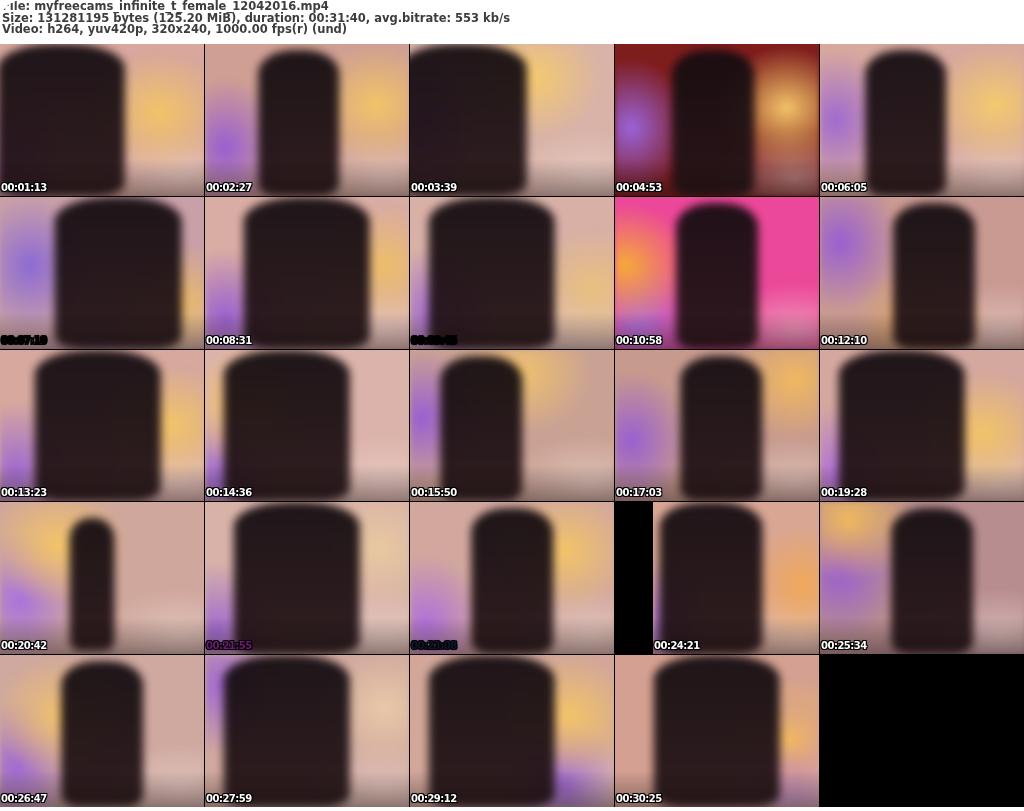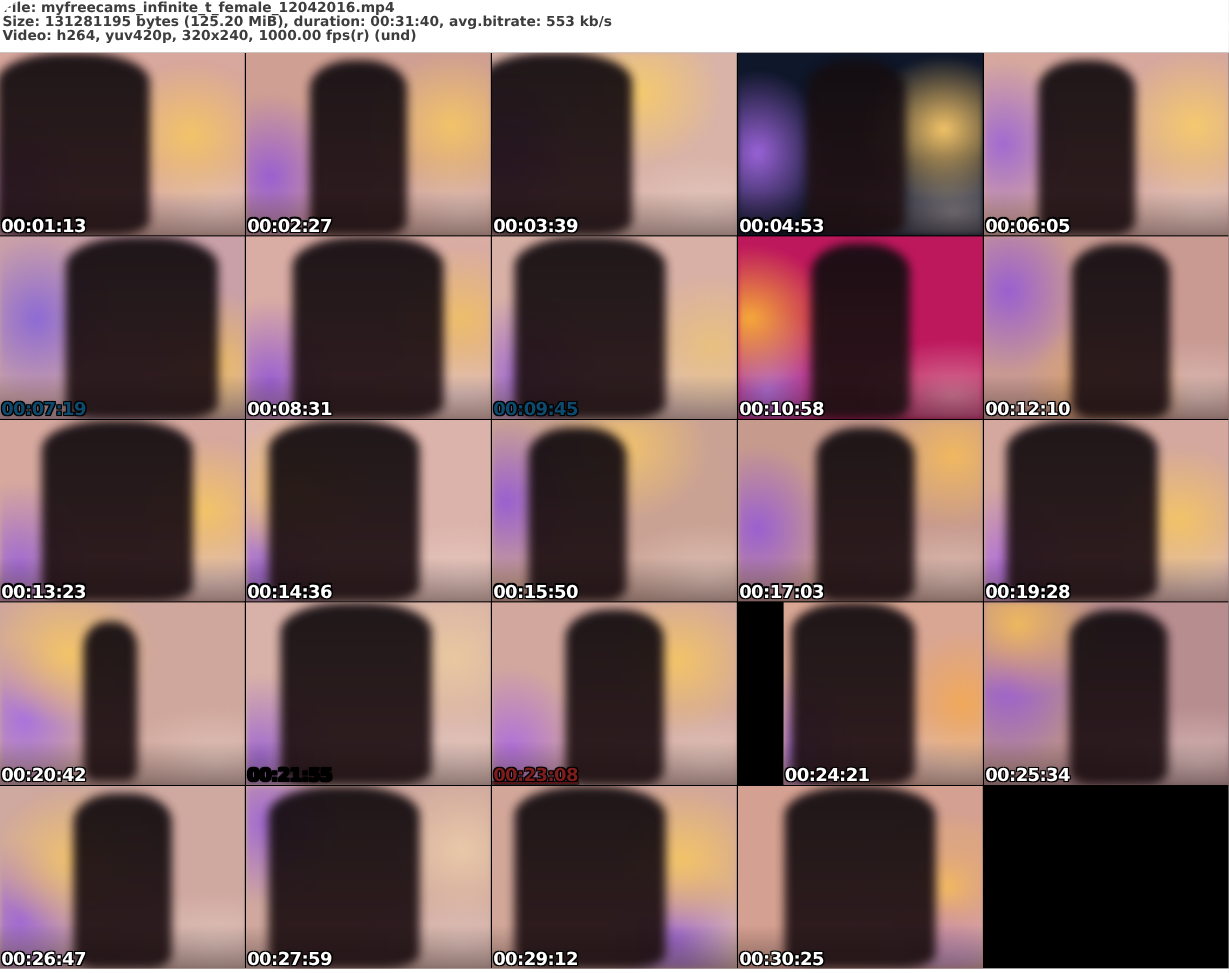--- a/index.html
+++ b/index.html
@@ -56,21 +56,21 @@
   .cell .vignette {
     position: absolute;
     inset: 0;
     background: linear-gradient(180deg, rgba(0,0,0,0) 76%, rgba(16,8,10,0.38) 100%);
     pointer-events: none;
   }
   .cell .ts {
     position: absolute;
     left: 1px;
     bottom: 1px;
-    font-size: 15px;
+    font-size: 10px;
     line-height: 14px;
     font-weight: bold;
     letter-spacing: -0.5px;
     text-shadow:
       -1px -1px 0 #000, 1px -1px 0 #000,
       -1px  1px 0 #000, 1px  1px 0 #000,
        0 0 2px #000;
   }
 </style>
 </head>
@@ -96,51 +96,51 @@
       <div class="figure" style="left: 46%; top: 4%; width: 40%; height: 96%; background: linear-gradient(rgb(20, 13, 17) 0%, rgb(38, 21, 24) 100%);"></div>
       <div class="vignette"></div>
       <span class="ts" style="color: rgb(255, 255, 255);">00:02:27</span>
     </div>
       <div class="cell" style="background: rgb(217, 179, 168);">
       <div class="glow" style="background: radial-gradient(55% 65% at 60% 22%, rgb(244, 201, 110) 0%, rgba(0, 0, 0, 0) 62%), radial-gradient(45% 70% at 4% 55%, rgb(154, 95, 208) 0%, rgba(0, 0, 0, 0) 65%), radial-gradient(60% 45% at 88% 88%, rgba(240, 221, 214, 0.5) 0%, rgba(0, 0, 0, 0) 70%);"></div>
       <div class="figure" style="left: 26%; top: 0%; width: 62%; height: 100%; background: linear-gradient(rgb(20, 13, 17) 0%, rgb(38, 21, 24) 100%);"></div>
       <div class="vignette"></div>
       <span class="ts" style="color: rgb(255, 255, 255);">00:03:39</span>
     </div>
-      <div class="cell" style="background: #0f172a;">
+      <div class="cell" style="background: #7f1d1d;">
       <div class="glow" style="background: radial-gradient(55% 65% at 84% 42%, rgb(242, 195, 104) 0%, rgba(0, 0, 0, 0) 62%), radial-gradient(45% 70% at 8% 55%, rgb(154, 99, 216) 0%, rgba(0, 0, 0, 0) 65%), radial-gradient(60% 45% at 88% 88%, rgba(240, 221, 214, 0.5) 0%, rgba(0, 0, 0, 0) 70%);"></div>
       <div class="figure" style="left: 48%; top: 4%; width: 40%; height: 96%; background: linear-gradient(rgb(20, 13, 17) 0%, rgb(38, 21, 24) 100%);"></div>
       <div class="vignette"></div>
       <span class="ts" style="color: rgb(255, 255, 255);">00:04:53</span>
     </div>
       <div class="cell" style="background: rgb(214, 168, 158);">
       <div class="glow" style="background: radial-gradient(55% 65% at 86% 40%, rgb(244, 201, 110) 0%, rgba(0, 0, 0, 0) 62%), radial-gradient(45% 70% at 8% 50%, rgb(160, 106, 208) 0%, rgba(0, 0, 0, 0) 65%), radial-gradient(60% 45% at 88% 88%, rgba(240, 221, 214, 0.5) 0%, rgba(0, 0, 0, 0) 70%);"></div>
       <div class="figure" style="left: 42%; top: 4%; width: 40%; height: 96%; background: linear-gradient(rgb(20, 13, 17) 0%, rgb(38, 21, 24) 100%);"></div>
       <div class="vignette"></div>
       <span class="ts" style="color: rgb(255, 255, 255);">00:06:05</span>
     </div>
       <div class="cell" style="background: rgb(201, 160, 168);">
       <div class="glow" style="background: radial-gradient(55% 65% at 88% 70%, rgb(232, 184, 104) 0%, rgba(0, 0, 0, 0) 62%), radial-gradient(45% 70% at 15% 45%, rgb(141, 106, 212) 0%, rgba(0, 0, 0, 0) 65%), radial-gradient(60% 45% at 88% 88%, rgba(240, 221, 214, 0.5) 0%, rgba(0, 0, 0, 0) 70%);"></div>
       <div class="figure" style="left: 58%; top: 0%; width: 62%; height: 100%; background: linear-gradient(rgb(20, 13, 17) 0%, rgb(38, 21, 24) 100%);"></div>
       <div class="vignette"></div>
-      <span class="ts" style="color: #0c4a6e;">00:07:19</span>
+      <span class="ts" style="color: #000000;">00:07:19</span>
     </div>
       <div class="cell" style="background: rgb(217, 172, 164);">
       <div class="glow" style="background: radial-gradient(55% 65% at 88% 45%, rgb(237, 189, 106) 0%, rgba(0, 0, 0, 0) 62%), radial-gradient(45% 70% at 10% 80%, rgb(154, 95, 208) 0%, rgba(0, 0, 0, 0) 65%), radial-gradient(60% 45% at 88% 88%, rgba(240, 221, 214, 0.5) 0%, rgba(0, 0, 0, 0) 70%);"></div>
       <div class="figure" style="left: 50%; top: 0%; width: 62%; height: 100%; background: linear-gradient(rgb(20, 13, 17) 0%, rgb(38, 21, 24) 100%);"></div>
       <div class="vignette"></div>
       <span class="ts" style="color: rgb(255, 255, 255);">00:08:31</span>
     </div>
       <div class="cell" style="background: rgb(216, 176, 166);">
       <div class="glow" style="background: radial-gradient(55% 65% at 90% 60%, rgb(232, 192, 128) 0%, rgba(0, 0, 0, 0) 62%), radial-gradient(45% 70% at 12% 78%, rgb(160, 106, 208) 0%, rgba(0, 0, 0, 0) 65%), radial-gradient(60% 45% at 88% 88%, rgba(240, 221, 214, 0.5) 0%, rgba(0, 0, 0, 0) 70%);"></div>
       <div class="figure" style="left: 40%; top: 0%; width: 62%; height: 100%; background: linear-gradient(rgb(20, 13, 17) 0%, rgb(38, 21, 24) 100%);"></div>
       <div class="vignette"></div>
-      <span class="ts" style="color: #0c4a6e;">00:09:45</span>
-    </div>
-      <div class="cell" style="background: #be185d;">
+      <span class="ts" style="color: #000000;">00:09:45</span>
+    </div>
+      <div class="cell" style="background: #ec4899;">
       <div class="glow" style="background: radial-gradient(55% 65% at 5% 45%, rgb(245, 169, 58) 0%, rgba(0, 0, 0, 0) 62%), radial-gradient(45% 70% at 12% 85%, rgb(176, 112, 216) 0%, rgba(0, 0, 0, 0) 65%), radial-gradient(60% 45% at 88% 88%, rgba(240, 221, 214, 0.5) 0%, rgba(0, 0, 0, 0) 70%);"></div>
       <div class="figure" style="left: 50%; top: 4%; width: 40%; height: 96%; background: linear-gradient(rgb(20, 13, 17) 0%, rgb(38, 21, 24) 100%);"></div>
       <div class="vignette"></div>
       <span class="ts" style="color: rgb(255, 255, 255);">00:10:58</span>
     </div>
       <div class="cell" style="background: rgb(201, 154, 146);">
       <div class="glow" style="background: radial-gradient(55% 65% at 50% 85%, rgb(224, 168, 96) 0%, rgba(0, 0, 0, 0) 62%), radial-gradient(45% 70% at 10% 30%, rgb(154, 95, 208) 0%, rgba(0, 0, 0, 0) 65%), radial-gradient(60% 45% at 88% 88%, rgba(240, 221, 214, 0.5) 0%, rgba(0, 0, 0, 0) 70%);"></div>
       <div class="figure" style="left: 56%; top: 4%; width: 40%; height: 96%; background: linear-gradient(rgb(20, 13, 17) 0%, rgb(38, 21, 24) 100%);"></div>
       <div class="vignette"></div>
       <span class="ts" style="color: rgb(255, 255, 255);">00:12:10</span>
@@ -178,27 +178,27 @@
       <div class="cell" style="background: rgb(208, 167, 156);">
       <div class="glow" style="background: radial-gradient(55% 65% at 28% 28%, rgb(242, 195, 104) 0%, rgba(0, 0, 0, 0) 62%), radial-gradient(45% 70% at 10% 65%, rgb(168, 115, 220) 0%, rgba(0, 0, 0, 0) 65%), radial-gradient(60% 45% at 88% 88%, rgba(240, 221, 214, 0.5) 0%, rgba(0, 0, 0, 0) 70%);"></div>
       <div class="figure" style="left: 45%; top: 10%; width: 22%; height: 88%; background: linear-gradient(rgb(20, 13, 17) 0%, rgb(38, 21, 24) 100%);"></div>
       <div class="vignette"></div>
       <span class="ts" style="color: rgb(255, 255, 255);">00:20:42</span>
     </div>
       <div class="cell" style="background: rgb(216, 178, 168);">
       <div class="glow" style="background: radial-gradient(55% 65% at 85% 30%, rgb(232, 200, 160) 0%, rgba(0, 0, 0, 0) 62%), radial-gradient(45% 70% at 6% 85%, rgb(160, 106, 208) 0%, rgba(0, 0, 0, 0) 65%), radial-gradient(60% 45% at 88% 88%, rgba(240, 221, 214, 0.5) 0%, rgba(0, 0, 0, 0) 70%);"></div>
       <div class="figure" style="left: 45%; top: 0%; width: 62%; height: 100%; background: linear-gradient(rgb(20, 13, 17) 0%, rgb(38, 21, 24) 100%);"></div>
       <div class="vignette"></div>
-      <span class="ts" style="color: #000000;">00:21:55</span>
+      <span class="ts" style="color: #701a75;">00:21:55</span>
     </div>
       <div class="cell" style="background: rgb(210, 168, 158);">
       <div class="glow" style="background: radial-gradient(55% 65% at 76% 32%, rgb(242, 195, 104) 0%, rgba(0, 0, 0, 0) 62%), radial-gradient(45% 70% at 8% 80%, rgb(176, 112, 216) 0%, rgba(0, 0, 0, 0) 65%), radial-gradient(60% 45% at 88% 88%, rgba(240, 221, 214, 0.5) 0%, rgba(0, 0, 0, 0) 70%);"></div>
       <div class="figure" style="left: 50%; top: 4%; width: 40%; height: 96%; background: linear-gradient(rgb(20, 13, 17) 0%, rgb(38, 21, 24) 100%);"></div>
       <div class="vignette"></div>
-      <span class="ts" style="color: #7f1d1d; text-decoration: underline;">00:23:08</span>
+      <span class="ts" style="color: #0f172a;">00:23:08</span>
     </div>
       <div class="cell" style="background: rgb(217, 166, 148); margin-left: 38px;">
       <div class="glow" style="background: radial-gradient(55% 65% at 90% 55%, rgb(240, 168, 90) 0%, rgba(0, 0, 0, 0) 62%), radial-gradient(45% 70% at 8% 82%, rgb(160, 106, 208) 0%, rgba(0, 0, 0, 0) 65%), radial-gradient(60% 45% at 88% 88%, rgba(240, 221, 214, 0.5) 0%, rgba(0, 0, 0, 0) 70%);"></div>
       <div class="figure" style="left: 35%; top: 0%; width: 62%; height: 100%; background: linear-gradient(rgb(20, 13, 17) 0%, rgb(38, 21, 24) 100%);"></div>
       <div class="vignette"></div>
       <span class="ts" style="color: rgb(255, 255, 255);">00:24:21</span>
     </div>
       <div class="cell" style="background: rgb(184, 141, 144);">
       <div class="glow" style="background: radial-gradient(55% 65% at 14% 12%, rgb(238, 184, 94) 0%, rgba(0, 0, 0, 0) 62%), radial-gradient(45% 70% at 10% 45%, rgb(154, 95, 208) 0%, rgba(0, 0, 0, 0) 65%), radial-gradient(60% 45% at 88% 88%, rgba(240, 221, 214, 0.5) 0%, rgba(0, 0, 0, 0) 70%);"></div>
       <div class="figure" style="left: 55%; top: 4%; width: 40%; height: 96%; background: linear-gradient(rgb(20, 13, 17) 0%, rgb(38, 21, 24) 100%);"></div>

